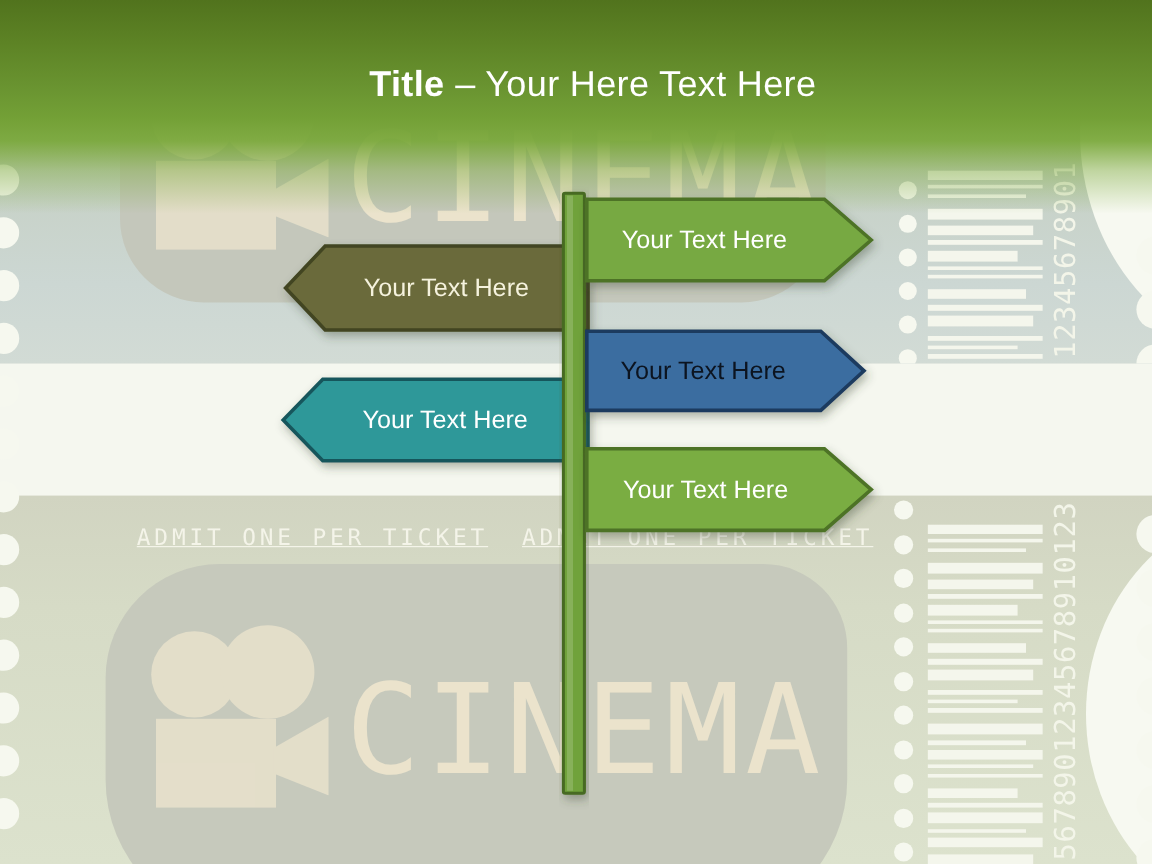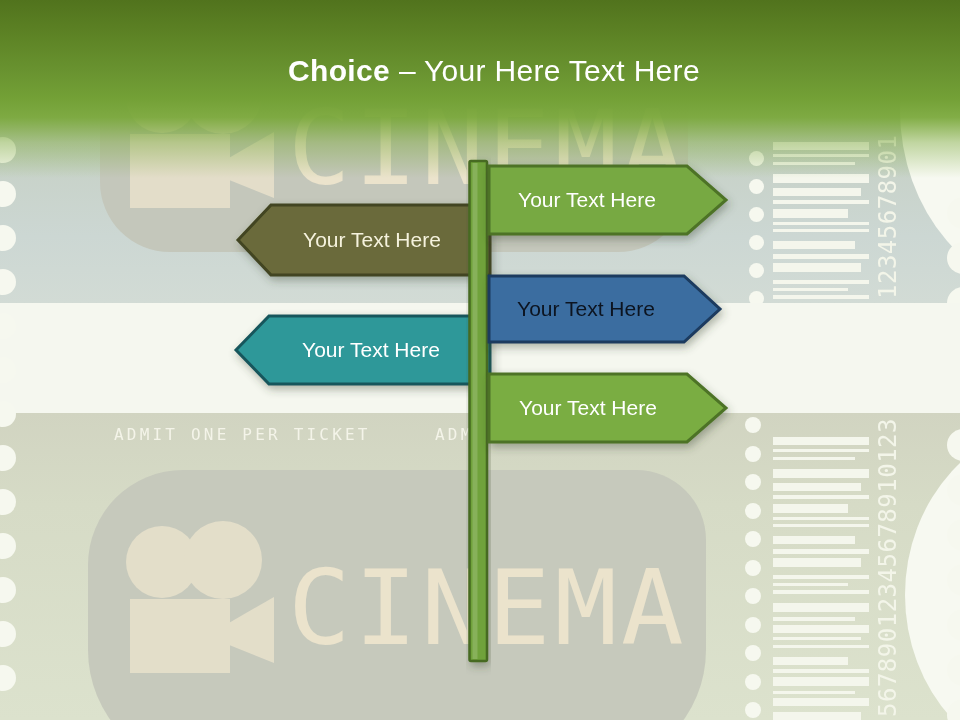--- a/index.html
+++ b/index.html
@@ -22,22 +22,22 @@
   .grey-rect{position:absolute;background:#c4c7bb;}
   .grey-rect.top{left:100px;top:-70px;width:588px;height:322px;border-radius:0 0 70px 70px;}
   .grey-rect.bottom{left:88px;top:57px;width:618px;height:300px;border-radius:95px 70px 120px 120px;background:#c6c9bc;}
   .cinema-text{
     position:absolute;font-family:"DejaVu Sans Mono",monospace;font-size:104px;line-height:1;
     letter-spacing:4px;color:#ebe3cc;white-space:nowrap;
   }
   .cinema-text.top{left:288px;top:96px;}
   .cinema-text.bottom{left:288px;top:143px;}
   .admit-text{
-    position:absolute;top:12px;font-family:"DejaVu Sans Mono",monospace;font-size:16px;
-    letter-spacing:3.2px;color:#f4f4e9;white-space:nowrap;
+    position:absolute;top:24px;font-family:"DejaVu Sans Mono",monospace;font-size:19px;
+    letter-spacing:3.2px;color:#f4f4e9;white-space:nowrap;text-decoration:underline;
   }
   .admit-text.first{left:114px;}
   .admit-text.second{left:435px;}
   .serial{
     position:absolute;transform:rotate(-90deg);transform-origin:0 0;
     font-family:"DejaVu Sans Mono",monospace;font-size:24px;line-height:1;
     letter-spacing:0.5px;color:#f3f5e9;white-space:nowrap;
   }
   .serial.top{left:876px;top:299px;}
   .serial.bottom{left:876px;top:304px;}
@@ -231,21 +231,21 @@
       <div class="dot" style="left: -10px; top: 445px; height: 26px; width: 26px;"></div>
       <div class="dot" style="left: -10px; top: 489px; height: 26px; width: 26px;"></div>
       <div class="dot" style="left: -10px; top: 533px; height: 26px; width: 26px;"></div>
       <div class="dot" style="left: -10px; top: 577px; height: 26px; width: 26px;"></div>
       <div class="dot" style="left: -10px; top: 621px; height: 26px; width: 26px;"></div>
       <div class="dot" style="left: -10px; top: 665px; height: 26px; width: 26px;"></div>
     </div>
 
   <div class="header">
     <h1 class="title">
-      <span class="kw">Choice</span><span class="rest">– Your Here Text Here</span>
+      <span class="kw">Title</span><span class="rest">– Your Here Text Here</span>
     </h1>
   </div>
 
   <svg class="diagram" width="960" height="720" viewBox="0 0 960 720">
     <defs>
       <filter id="ds" x="-20%" y="-20%" width="140%" height="160%">
         <feDropShadow dx="2" dy="4" stdDeviation="4" flood-color="#3a4535" flood-opacity="0.38"></feDropShadow>
       </filter>
     </defs>
 

